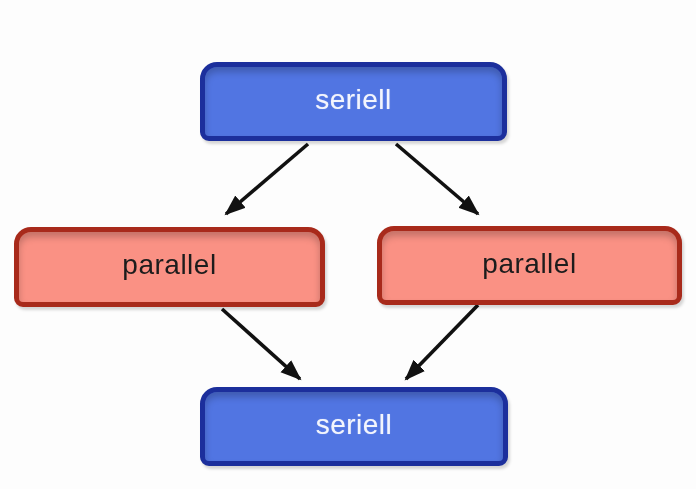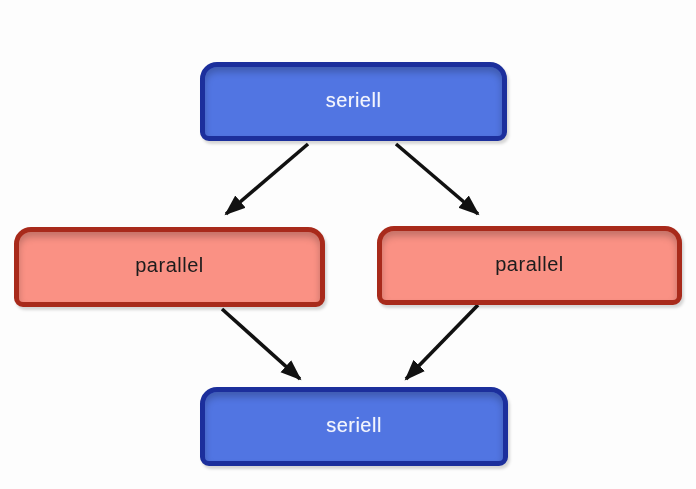--- a/index.html
+++ b/index.html
@@ -27,21 +27,21 @@
     box-sizing: border-box;
     border-style: solid;
     border-width: 5px;
     border-radius: 17px 17px 9px 9px;
     display: flex;
     align-items: center;
     justify-content: center;
     box-shadow: inset 0 5px 7px rgba(0,0,0,0.22), 2px 3px 3px rgba(0,0,0,0.16);
   }
   .node .label {
-    font-size: 20px;
+    font-size: 28px;
     letter-spacing: 0.5px;
     line-height: 1;
     transform: translateY(-2px);
   }
   .node.seriell .label {
     text-shadow: 0 0 1px rgba(255,255,255,0.5);
   }
 </style>
 </head>
 <body>

